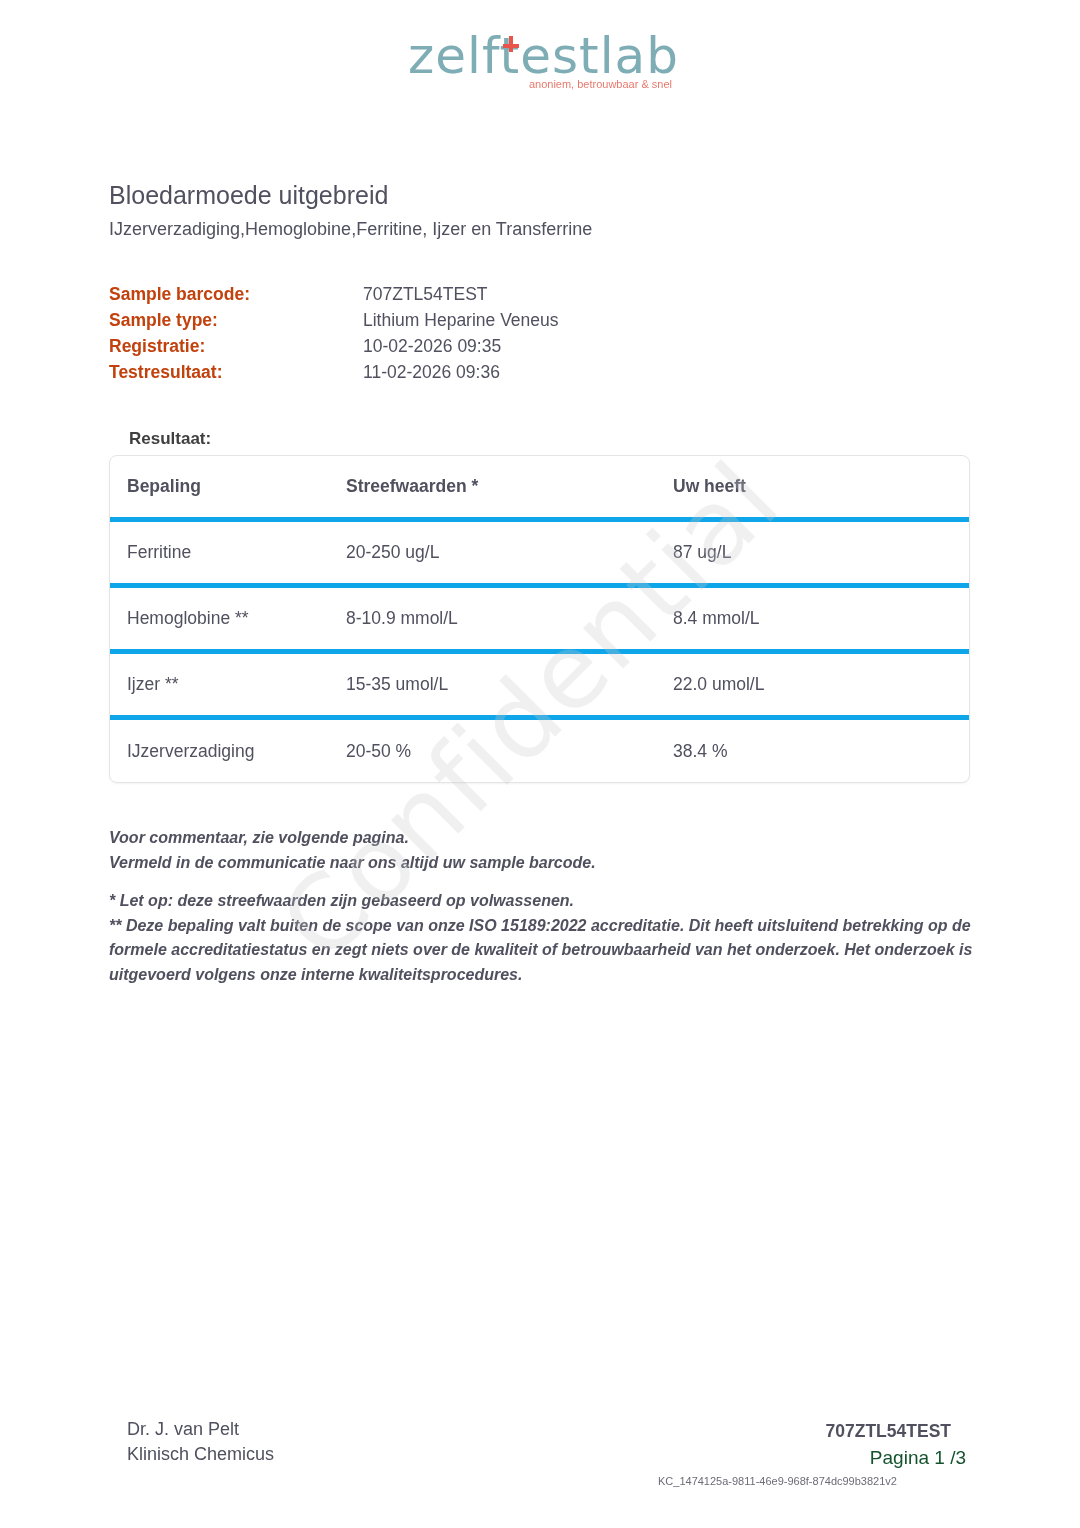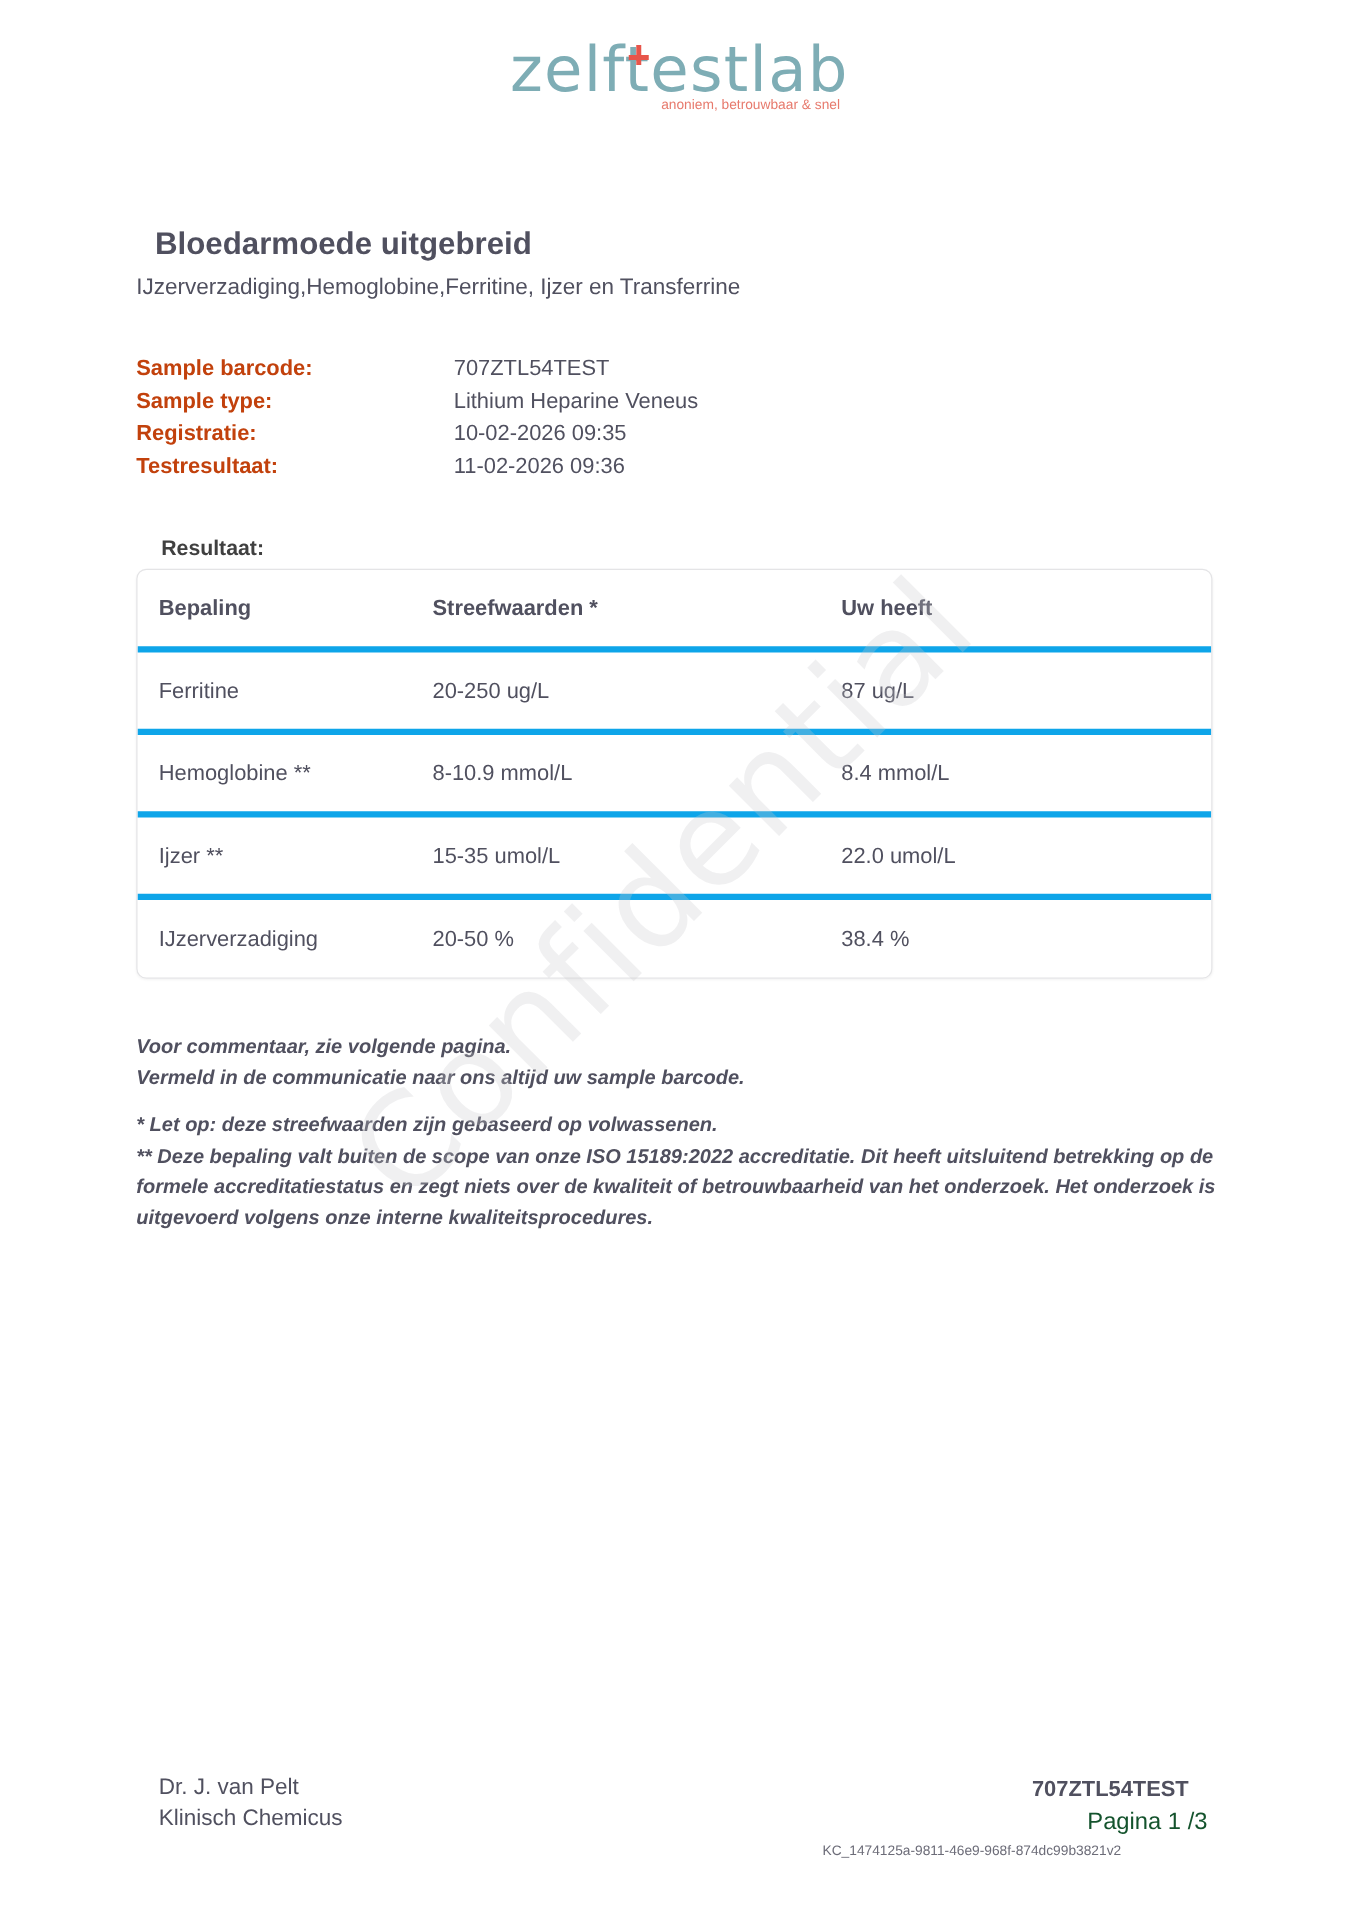--- a/index.html
+++ b/index.html
@@ -5,21 +5,21 @@
   html, body { margin:0; padding:0; background:#ffffff; }
   body { width:1080px; height:1528px; position:relative; overflow:hidden;
          font-family:"Liberation Sans", "DejaVu Sans", sans-serif; color:#50505f; }
   .logo { position:absolute; left:408px; top:30px; width:264px; height:64px; }
   .logo-word { position:absolute; left:0; top:-4px; font-size:50px; letter-spacing:1px;
                color:#7eadb5; font-family:"DejaVu Sans", sans-serif; font-weight:normal; line-height:60px; }
   .logo-cross-h { position:absolute; left:95px; top:14px; width:16px; height:4px; background:#e8554a; }
   .logo-cross-v { position:absolute; left:101px; top:6px; width:4px; height:16px; background:#e8554a; }
   .logo-tag { position:absolute; right:0; top:48px; font-size:11px; color:#e77a6d; }
 
-  .title { position:absolute; left:124px; top:181px; font-size:25px; font-weight:bold; color:#50505f; }
+  .title { position:absolute; left:109px; top:181px; font-size:25px; font-weight:normal; color:#50505f; }
   .subtitle { position:absolute; left:109px; top:219px; font-size:18px; color:#50505f; }
 
   .meta { position:absolute; left:109px; top:283px; }
   .meta-row { height:26px; display:flex; font-size:17.5px; line-height:22px; }
   .meta-label { width:254px; font-weight:bold; color:#c2410c; }
   .meta-value { color:#50505f; }
 
   .result-label { position:absolute; left:109px; top:429px; font-size:17px; font-weight:bold; color:#404040;margin-left:20px; }
 
   .table { position:absolute; left:109px; top:455px; width:859px; border:1px solid #e4e4e6;

